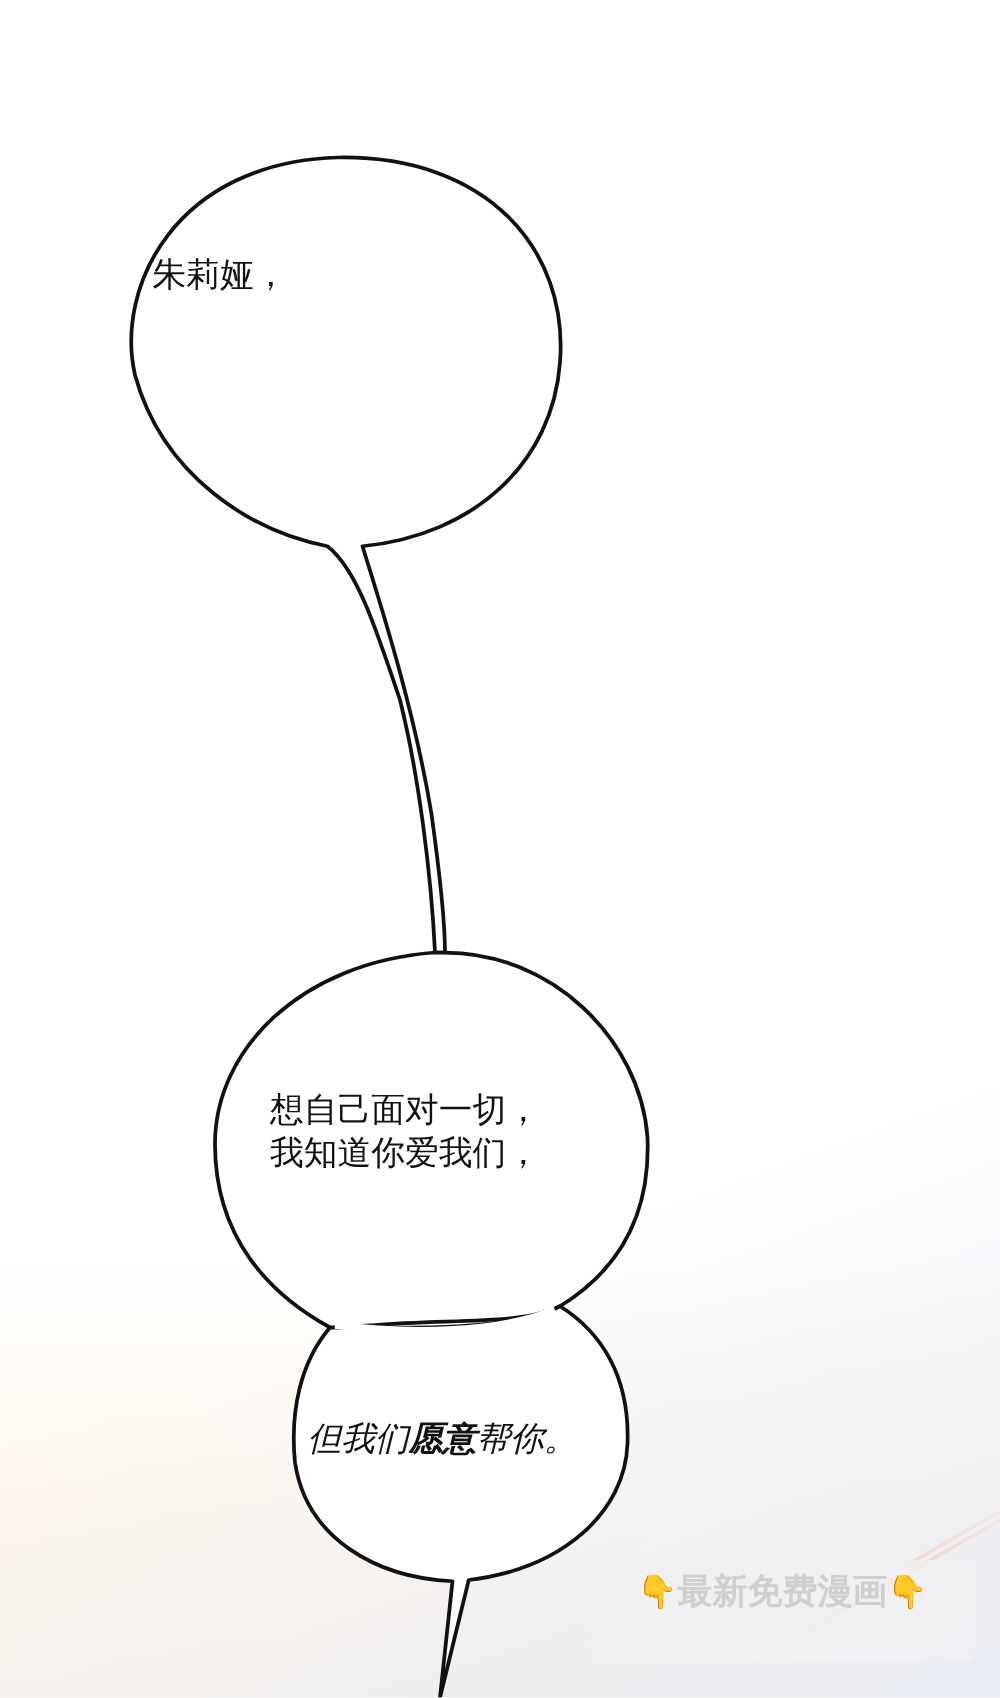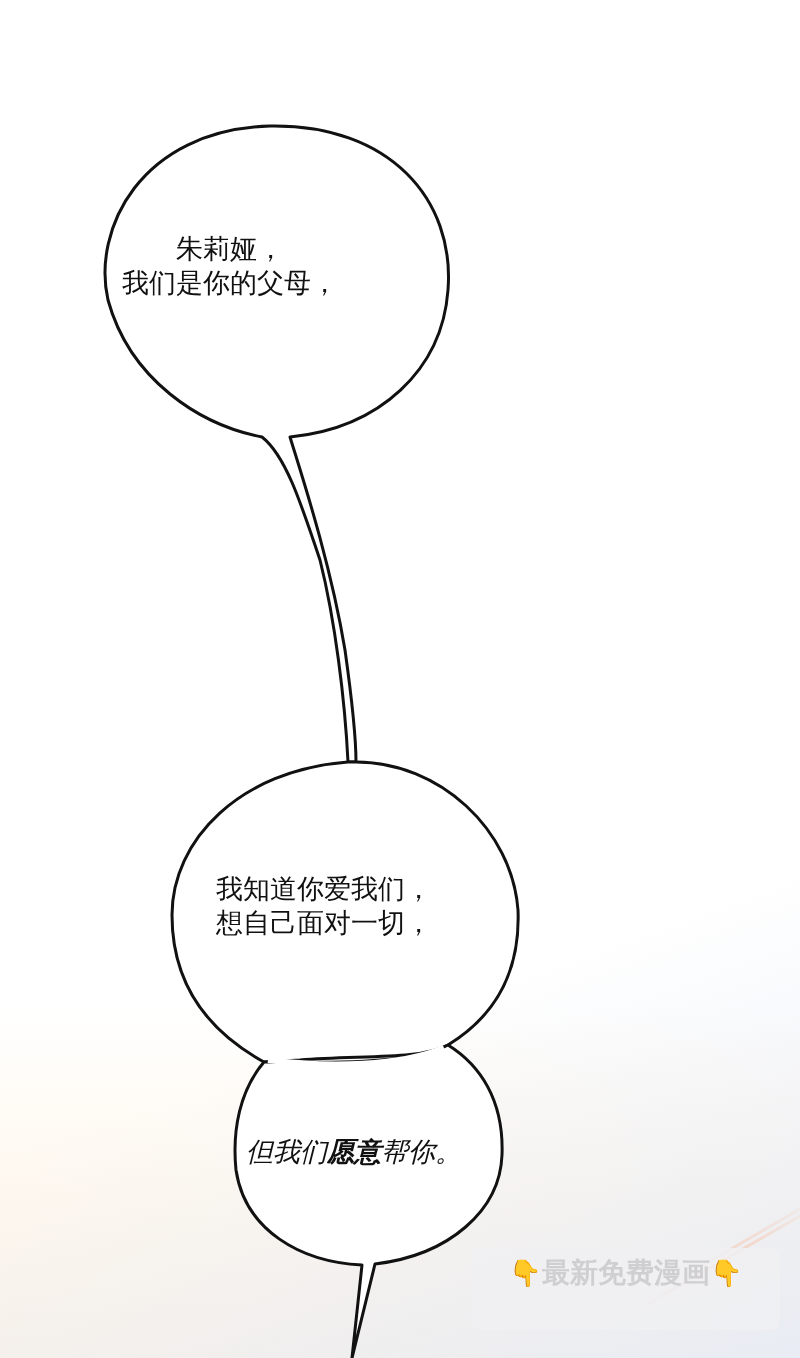--- a/index.html
+++ b/index.html
@@ -68,28 +68,27 @@
            L352,1358
            L375,1264
            C450,1255 500,1210 502,1155
            C504,1100 480,1065 448,1045
            C420,1060 360,1063 300,1062
            Z" fill="#ffffff" stroke="#111" stroke-width="3" stroke-linejoin="round"></path>
 
   <path d="M268,1060 C330,1068 400,1066 444,1048" fill="none" stroke="#ffffff" stroke-width="6"></path>
 </svg>
 
-<div class="bubble-text" style="left:122px;top:232px;text-align:center;">
+<div class="bubble-text" style="left:122px;top:204px;">
   <span class="line">朱莉娅，</span>
-  <span class="line">我们是你的父母，</span>
 </div>
 
 <div class="bubble-text" style="left:216px;top:872px;">
+  <span class="line">想自己面对一切，</span>
   <span class="line">我知道你爱我们，</span>
-  <span class="line">想自己面对一切，</span>
 </div>
 
 <div class="bubble-text" style="left:246px;top:1135px;font-style:italic;">
   <span>但我们</span><span class="strong">愿意</span><span>帮你。</span>
 </div>
 
 <div class="watermark">
   <div class="wm-top">
     <span class="hand">👇</span><span>最新免费漫画</span><span class="hand">👇</span>
   </div>

